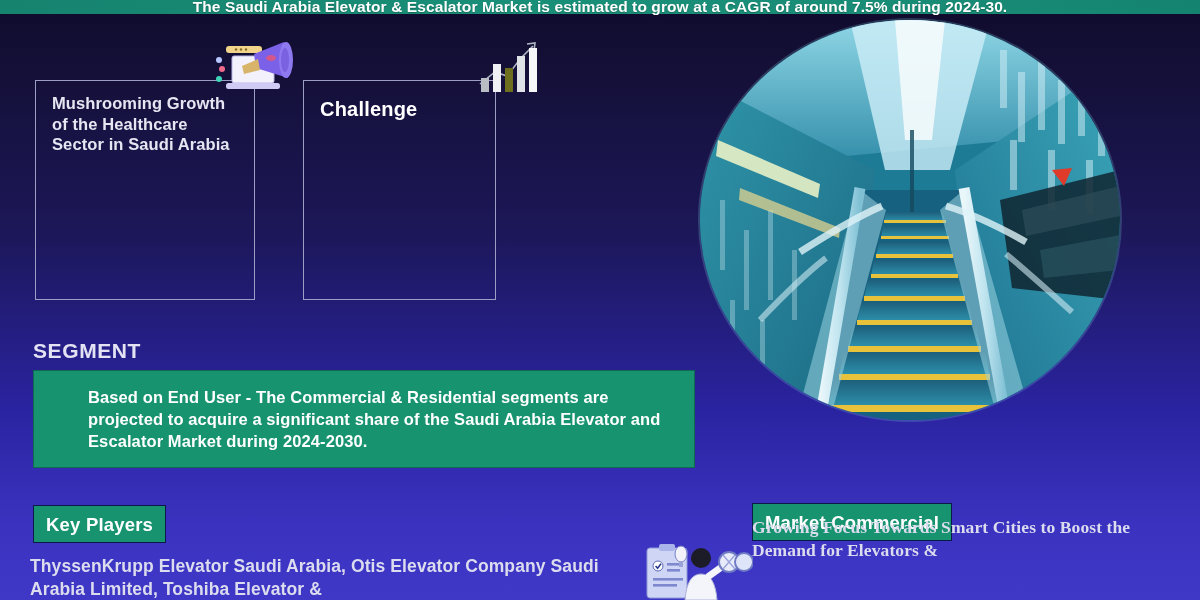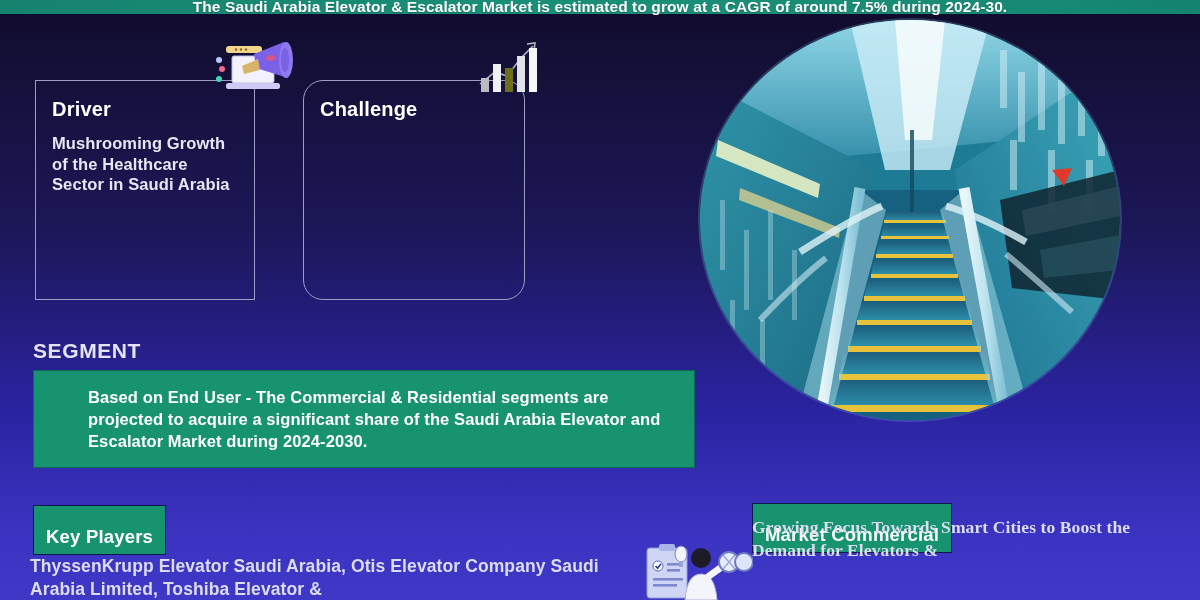--- a/index.html
+++ b/index.html
@@ -28,21 +28,21 @@
     border-radius:50%; overflow:hidden; z-index:12;
     box-shadow:0 0 0 2px rgba(120,190,210,.25);
   }
   .photo-svg{ display:block; width:100%; height:100%; }
 
   
   .card{
     position:absolute; border:1px solid #9d9ec4; background:transparent; z-index:20;
   }
   .card-driver{ left:35px; top:80px; width:220px; height:220px; }
-  .card-challenge{ left:303px; top:80px; width:222px; height:220px;border-radius:20px; }
+  .card-challenge{ left:303px; top:80px; width:193px; height:220px; }
   .card h3{
     color:#ffffff; font-size:20px; font-weight:bold; margin:17px 0 0 16px; letter-spacing:.2px;
   }
   .card p{
     color:#e6e6f2; font-size:16.5px; font-weight:bold; line-height:1.25;
     margin:12px 16px 16px 16px; letter-spacing:.1px;
   }
 
   
   .icon-mega{ position:absolute; left:192px; top:34px; width:108px; height:62px; z-index:22; }
@@ -62,21 +62,21 @@
   }
   .segment-box p{
     color:#ffffff; font-size:16.5px; font-weight:bold; line-height:1.35;
     padding:0 14px; letter-spacing:.1px;
   }
 
   
   .badge{
     position:absolute; background:#17946f; border:1px solid #0c1a4a;
     color:#ffffff; font-size:18.5px; font-weight:bold; letter-spacing:.2px;
-    padding:20px 12px 6px 12px; z-index:21; white-space:nowrap;
+    padding:8px 12px 6px 12px; z-index:21; white-space:nowrap;
   }
   .badge-key{ left:33px; top:505px; }
   .badge-opp{ left:752px; top:503px; }
 
   .body-text{
     position:absolute; color:#dcdcef; font-size:17.5px; font-weight:bold;
     line-height:1.33; letter-spacing:.1px; z-index:21;
   }
   .text-key{ left:30px; top:555px; width:575px; }
   .text-opp{ left:752px; top:516px; width:445px;font-family:Liberation Serif, serif; }
@@ -204,21 +204,20 @@
     <rect x="40" y="22" width="42" height="27" rx="2" fill="#f3f2fc" stroke="#b9b5ea"></rect>
     <rect x="34" y="49" width="54" height="6" rx="2.5" fill="#cfcaf4"></rect>
     <path d="M62 20 L92 8 L96 44 L64 34 Z" fill="#7b61e8"></path>
     <ellipse cx="94" cy="26" rx="7" ry="18" fill="#8f79f0"></ellipse>
     <ellipse cx="93" cy="26" rx="4" ry="12" fill="#6b51d4" opacity=".6"></ellipse>
     <path d="M50 32 L66 25 L68 36 L52 40 Z" fill="#d8b46a"></path>
     <ellipse cx="79" cy="24" rx="5" ry="3" fill="#e4557a" opacity=".85"></ellipse>
   </svg>
 </div>
 <div class="card card-driver">
-  <h3>Driver</h3>
   <p>Mushrooming Growth of the Healthcare Sector in Saudi Arabia</p>
 </div>
 
 <div class="icon-bars">
   <svg viewBox="0 0 62 54">
     <path d="M3 44 L18 32 L30 36 L44 18 L56 6" stroke="#aeb6c4" stroke-width="1.6" fill="none"></path>
     <path d="M50 4 L58 3 L57 11" stroke="#aeb6c4" stroke-width="1.6" fill="none"></path>
     <rect x="4" y="38" width="8" height="14" fill="#b9bcc2"></rect>
     <rect x="16" y="24" width="8" height="28" fill="#eef0f3"></rect>
     <rect x="28" y="28" width="8" height="24" fill="#6d6f1f"></rect>

